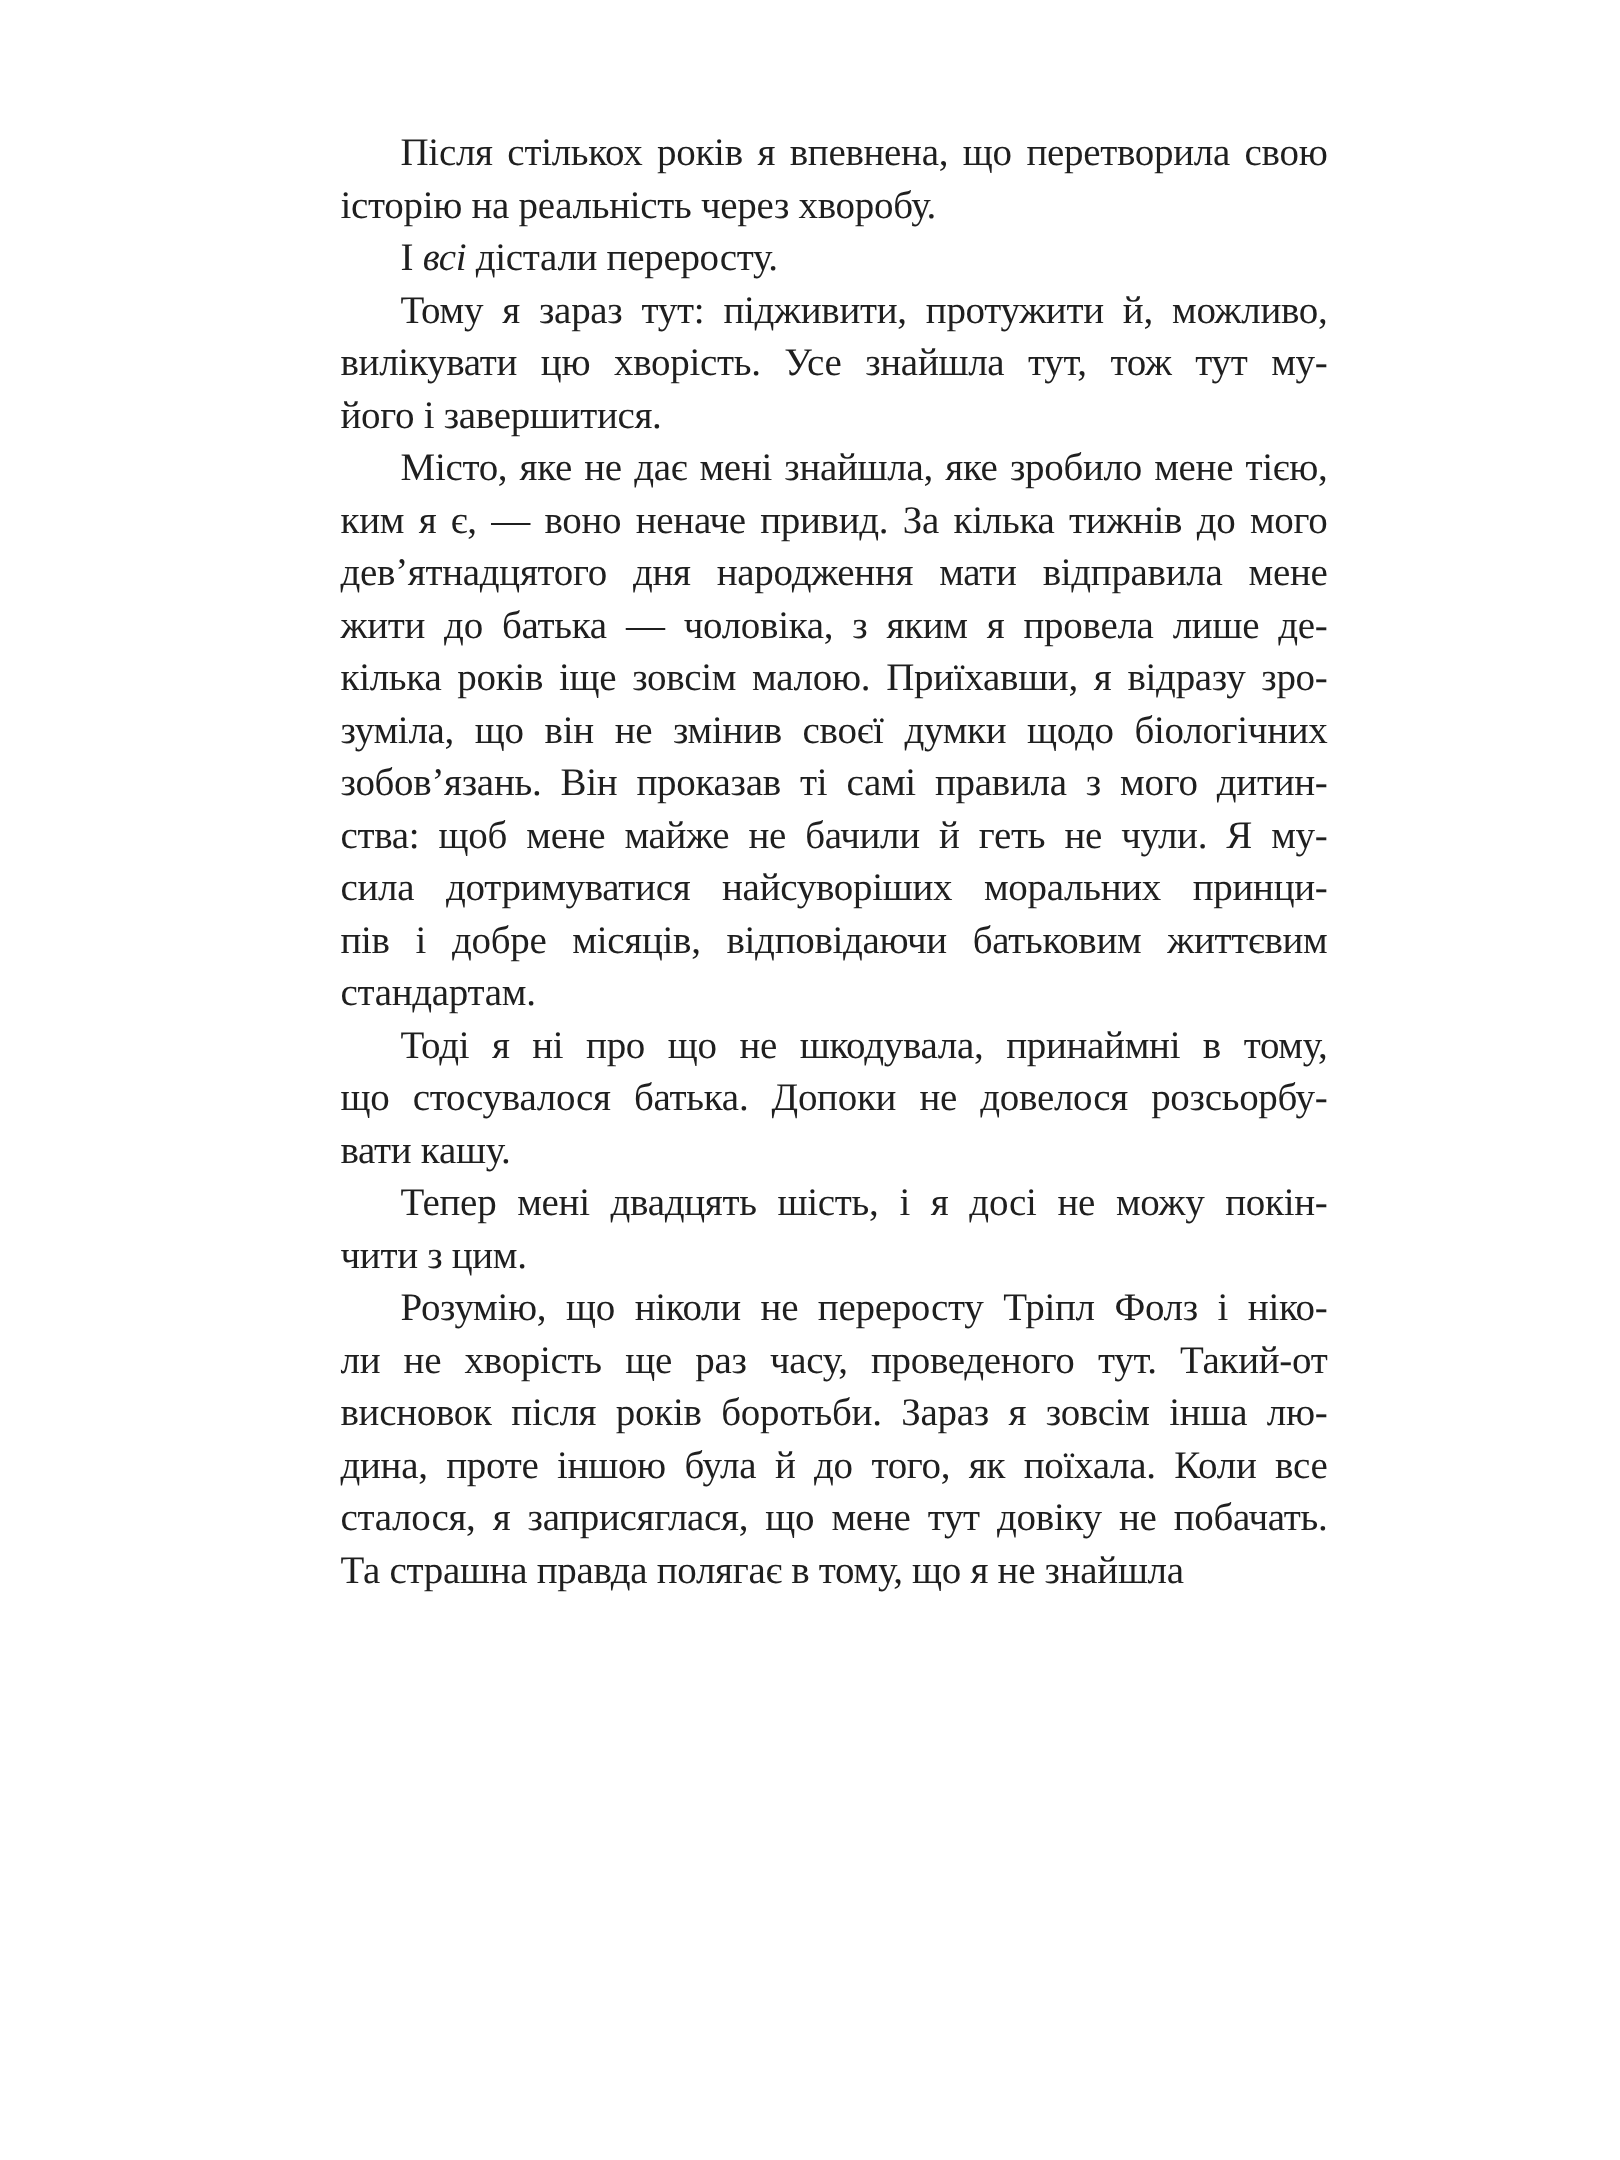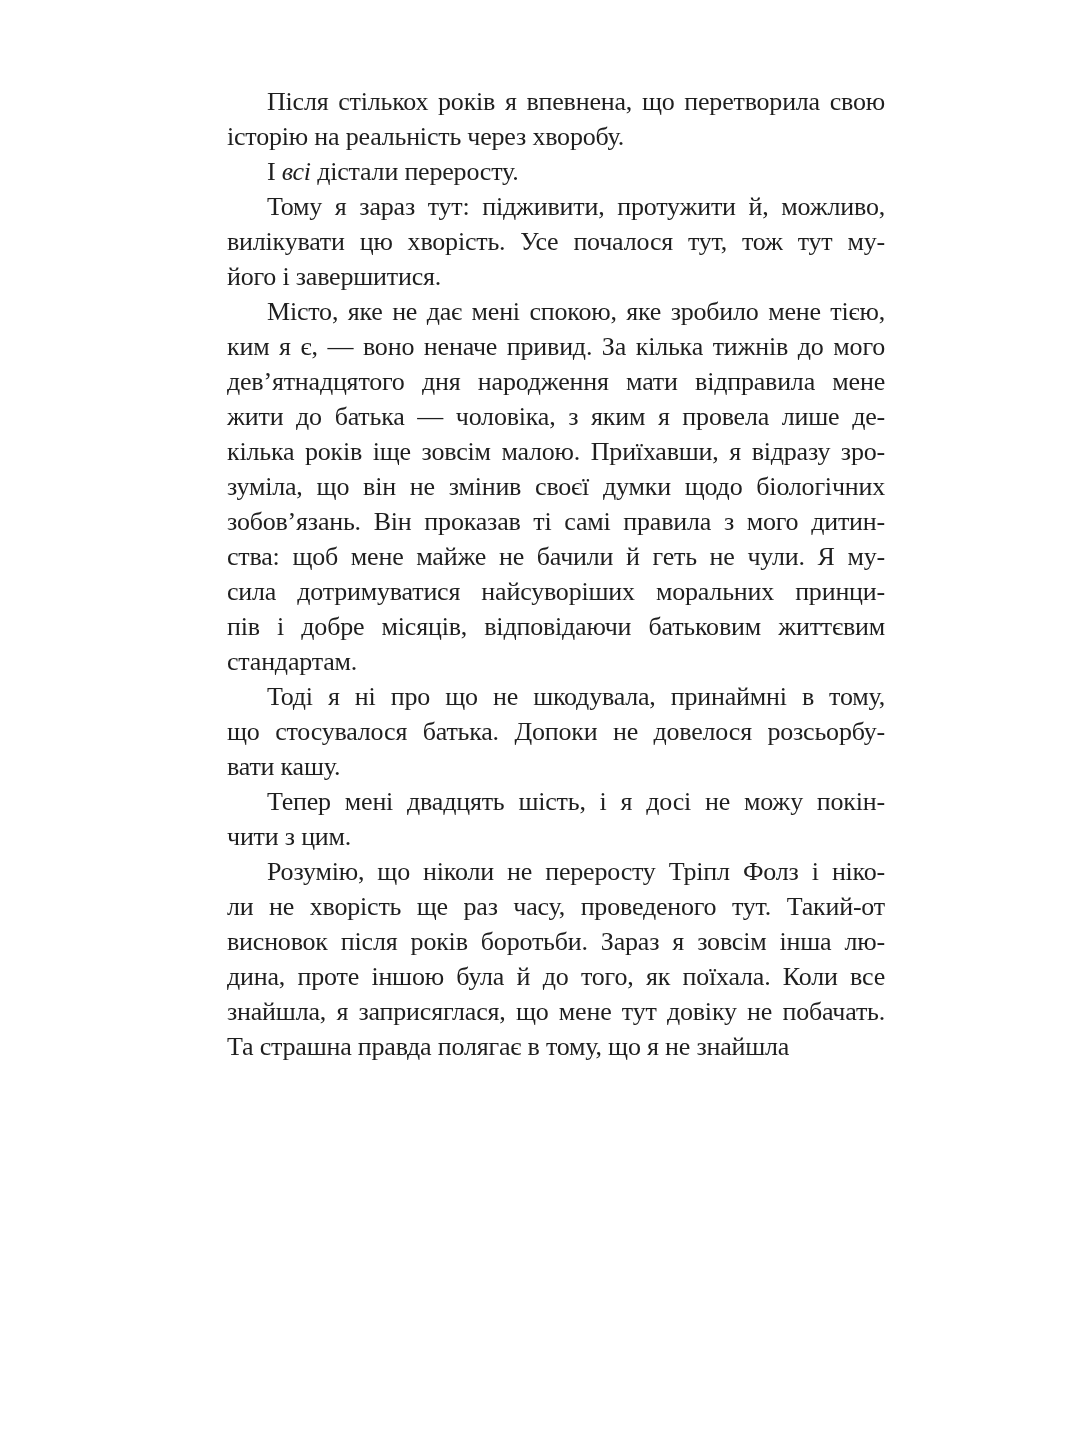--- a/index.html
+++ b/index.html
@@ -61,25 +61,25 @@
   <div class="text-block">
       <div class="para">
         <div class="line first"><span>Після стількох років я впевнена, що перетворила свою</span></div>
         <div class="line last"><span>історію на реальність через хворобу.</span></div>
       </div>
       <div class="para">
         <div class="line first last"><span>І </span><i>всі</i><span> дістали переросту.</span></div>
       </div>
       <div class="para">
         <div class="line first"><span>Тому я зараз тут: підживити, протужити й, можливо,</span></div>
-        <div class="line"><span>вилікувати цю хворість. Усе почалося тут, тож тут му-</span></div>
+        <div class="line"><span>вилікувати цю хворість. Усе знайшла тут, тож тут му-</span></div>
         <div class="line last"><span>його і завершитися.</span></div>
       </div>
       <div class="para">
-        <div class="line first"><span>Місто, яке не дає мені спокою, яке зробило мене тією,</span></div>
+        <div class="line first"><span>Місто, яке не дає мені знайшла, яке зробило мене тією,</span></div>
         <div class="line"><span>ким я є, — воно неначе привид. За кілька тижнів до мого</span></div>
         <div class="line"><span>дев’ятнадцятого дня народження мати відправила мене</span></div>
         <div class="line"><span>жити до батька — чоловіка, з яким я провела лише де-</span></div>
         <div class="line"><span>кілька років іще зовсім малою. Приїхавши, я відразу зро-</span></div>
         <div class="line"><span>зуміла, що він не змінив своєї думки щодо біологічних</span></div>
         <div class="line"><span>зобов’язань. Він проказав ті самі правила з мого дитин-</span></div>
         <div class="line"><span>ства: щоб мене майже не бачили й геть не чули. Я му-</span></div>
         <div class="line"><span>сила дотримуватися найсуворіших моральних принци-</span></div>
         <div class="line"><span>пів і добре місяців, відповідаючи батьковим життєвим</span></div>
         <div class="line last"><span>стандартам.</span></div>
@@ -91,18 +91,18 @@
       </div>
       <div class="para">
         <div class="line first"><span>Тепер мені двадцять шість, і я досі не можу покін-</span></div>
         <div class="line last"><span>чити з цим.</span></div>
       </div>
       <div class="para">
         <div class="line first"><span>Розумію, що ніколи не переросту Тріпл Фолз і ніко-</span></div>
         <div class="line"><span>ли не хворість ще раз часу, проведеного тут. Такий-от</span></div>
         <div class="line"><span>висновок після років боротьби. Зараз я зовсім інша лю-</span></div>
         <div class="line"><span>дина, проте іншою була й до того, як поїхала. Коли все</span></div>
-        <div class="line"><span>знайшла, я заприсяглася, що мене тут довіку не побачать.</span></div>
+        <div class="line"><span>сталося, я заприсяглася, що мене тут довіку не побачать.</span></div>
         <div class="line last"><span>Та страшна правда полягає в тому, що я не знайшла</span></div>
       </div>
     </div>
   <div class="page-number">10</div>
 </div>
 
 </body></html>

